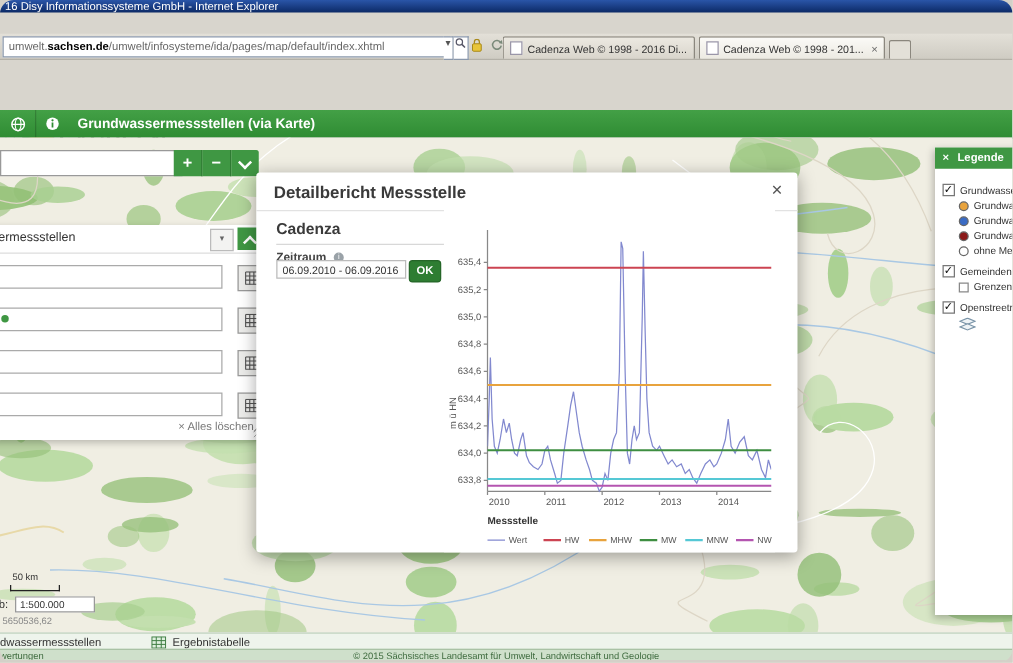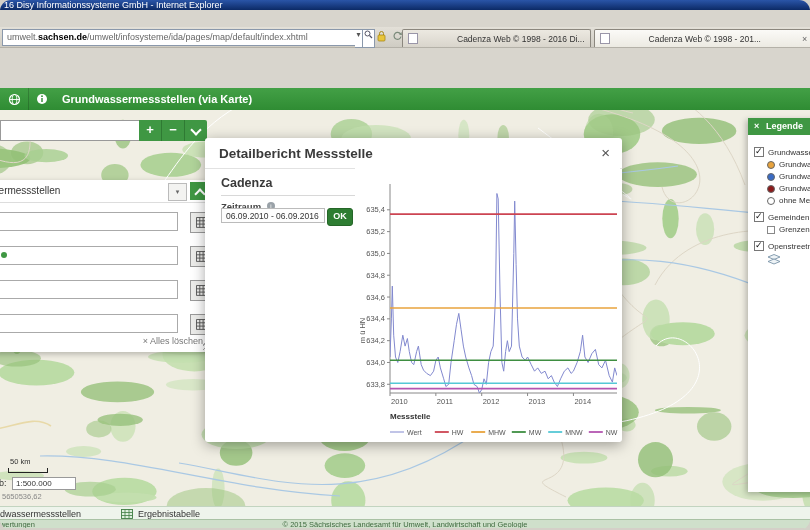--- a/index.html
+++ b/index.html
@@ -13,21 +13,21 @@
   #addressbox{position:absolute;left:2px;top:2px;width:352px;height:15px;background:#fff;border:1px solid #8a98ab;
               font-size:9px;line-height:15px;color:#666;padding-left:4px;overflow:hidden;white-space:nowrap;}
   #addressbox b{color:#000;}
   .addr-btn{position:absolute;top:2px;height:17px;background:#fff;border:1px solid #8a98ab;border-left:none;
             font-size:8px;color:#555;text-align:center;}
   #lock-icon{position:absolute;left:377px;top:4px;width:9px;height:11px;}
   #refresh-icon{position:absolute;left:392px;top:4px;width:11px;height:11px;}
   #tabstrip{position:absolute;left:402px;top:2px;height:18px;display:flex;align-items:flex-end;}
   .tab{height:17px;border:1px solid #8b877e;border-bottom:none;border-radius:2px 2px 0 0;
        background:linear-gradient(#ece9e1,#d9d5cc);display:flex;align-items:center;padding:0 5px;
-       font-size:8.5px;color:#333;margin-right:3px;white-space:nowrap;gap:35px;}
+       font-size:8.5px;color:#333;margin-right:3px;white-space:nowrap;}
   .tab.active{background:linear-gradient(#fbfaf7,#eceae2);}
   .tab-pageicon{width:8px;height:9px;background:#fff;border:1px solid #9a96a8;margin-right:4px;}
   .tab-close{margin-left:6px;color:#666;font-size:9px;}
   .tab-new{width:16px;height:14px;border:1px solid #8b877e;border-bottom:none;border-radius:2px 2px 0 0;background:#e3e0d8;}
   #menubar{left:0;top:30px;width:810px;height:14px;background:#efece5;border-bottom:1px solid #ccc8bf;
            font-size:10px;color:#222;display:flex;align-items:center;}
   .menu-item{padding:0 9px;}
   
   #siteheader{left:0;top:44px;width:810px;height:44px;background:#fff;margin-top:44px;}
   #logo-frag{position:absolute;left:0;top:6px;width:8px;font-size:6px;line-height:7.5px;color:#666;text-align:right;}
@@ -54,21 +54,21 @@
   #lp-dropbtn{position:absolute;left:228px;top:3px;width:17px;height:16px;background:#f3f3f1;border:1px solid #bbb;text-align:center;font-size:7px;color:#666;line-height:15px;}
   #lp-collapse{position:absolute;left:250px;top:2px;width:20px;height:18px;background:#3f9743;text-align:center;}
   .lp-row{position:absolute;left:0;width:100%;height:21px;}
   .lp-input{position:absolute;left:8px;top:0;width:222px;height:17px;border:1px solid #aaa;background:#fff;font-size:9px;padding:0 3px;}
   .lp-gridbtn{position:absolute;left:250px;top:0;width:20px;height:19px;background:#ececea;border:1px solid #9a9a9a;display:flex;align-items:center;justify-content:center;}
   #lp-clear{position:absolute;right:10px;top:156px;font-size:9px;color:#777;}
   #lp-dot{position:absolute;left:61px;top:72px;width:6px;height:6px;border-radius:50%;background:#3f9743;}
   #lp-resize{position:absolute;right:2px;bottom:2px;width:8px;height:8px;
      background:repeating-linear-gradient(135deg,transparent 0 2px,#aaa 2px 3px);}
   
-  #modal{left:205px;top:138px;width:417px;height:304px;background:#fff;border-radius:3px;box-shadow:0 3px 14px rgba(0,0,0,.35);}
+  #modal{left:205px;top:138px;width:417px;height:304px;background:#fff;border-radius:3px;box-shadow:0 3px 14px rgba(0,0,0,.35);padding-left:16px;}
   #modal-title{position:absolute;left:14px;top:8px;font-size:13.5px;font-weight:bold;color:#3a3a3a;}
   #modal-close{position:absolute;right:12px;top:6px;font-size:15px;color:#555;}
   #modal-hr{position:absolute;left:0;top:30px;width:100%;height:1px;background:#e2e2e2;}
   #modal-vr{position:absolute;left:255px;top:32px;width:1px;height:266px;background:#e2e2e2;}
   #auswahl-h{position:absolute;left:16px;top:38px;font-size:12.5px;font-weight:bold;color:#3a3a3a;}
   #auswahl-clear{position:absolute;left:110px;top:42px;width:128px;text-align:right;font-size:9.5px;color:#777;}
   #auswahl-hr{position:absolute;left:16px;top:57px;width:222px;height:1px;background:#d8d8d8;}
   #zeitraum-label{position:absolute;left:16px;top:63px;font-size:9.5px;font-weight:bold;color:#444;}
   #zeitraum-info{position:absolute;left:62px;top:64px;width:8px;height:8px;border-radius:50%;background:#9aa2a8;color:#fff;font-size:6px;text-align:center;line-height:8px;}
   #zeitraum-input{position:absolute;left:16px;top:70px;width:94px;height:13px;border:1px solid #bbb;background:#fdfdfd;font-size:8.5px;color:#333;padding:0 4px;}

